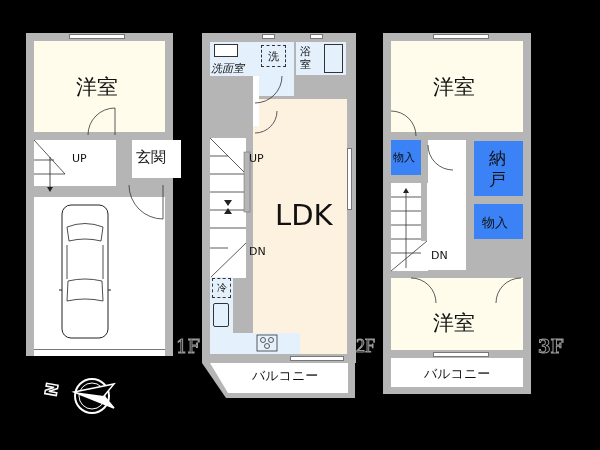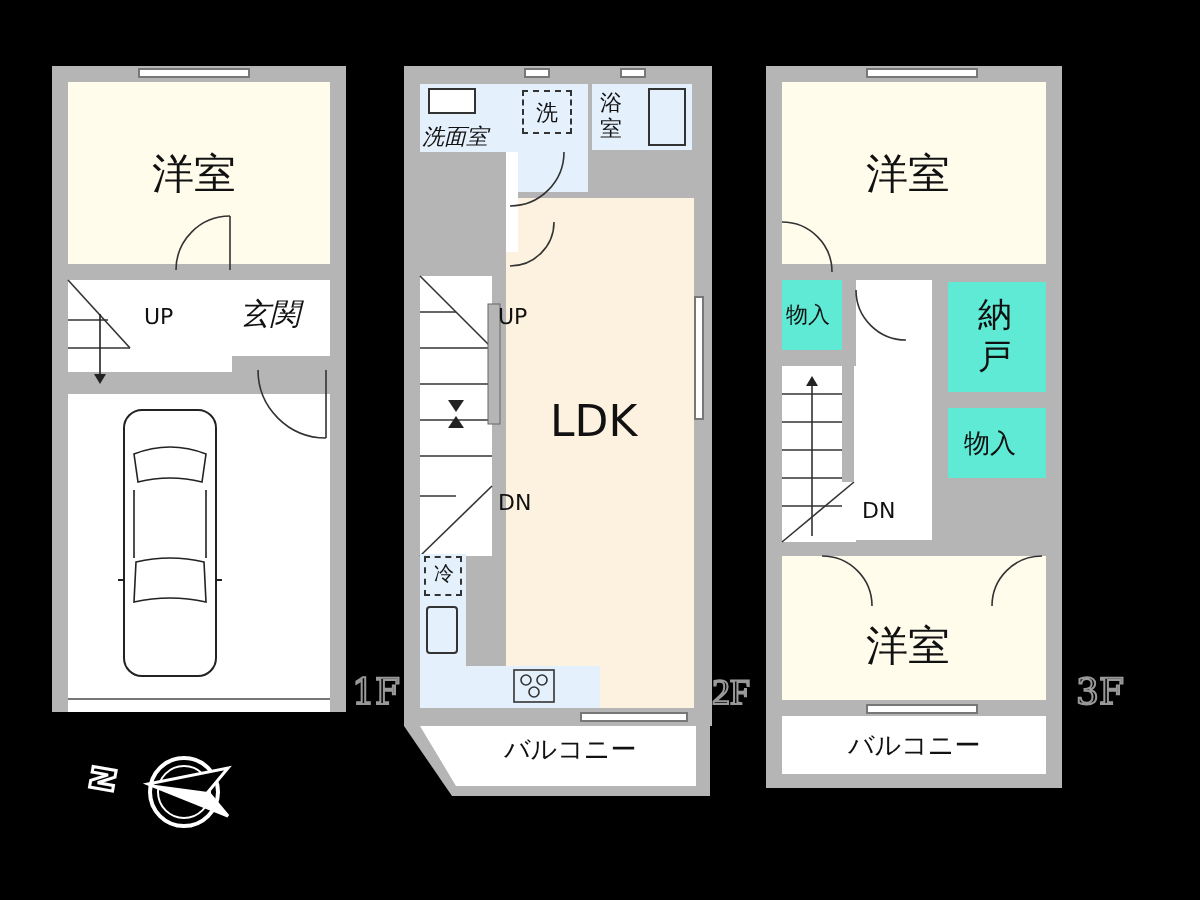--- a/index.html
+++ b/index.html
@@ -3,21 +3,21 @@
 <meta charset="utf-8">
 <style>
   html,body{margin:0;padding:0;background:#000;}
   body{width:600px;height:450px;position:relative;overflow:hidden;font-family:"DejaVu Sans",sans-serif;}
   .abs{position:absolute;box-sizing:border-box;}
   .wall{background:#b5b5b5;}
   .room-yellow{background:#fffcec;}
   .room-ldk{background:#fdf1df;}
   .room-blue{background:#e4f0fb;}
   .room-white{background:#fff;}
-  .room-store{background:#5eead4;}
+  .room-store{background:#3b82f6;}
   .lbl{position:absolute;color:#111;white-space:nowrap;line-height:1;}
   .big{font-size:21px;}
   .mid{font-size:13px;}
   .sm{font-size:11px;}
   .xs{font-size:10px;}
   .floor-tag{position:absolute;color:#000;font-size:18px;-webkit-text-stroke:1px #999;font-family:"DejaVu Serif",serif;}
   svg{position:absolute;overflow:visible;}
 </style>
 </head>
 <body>
@@ -36,21 +36,21 @@
     <line x1="0" y1="0" x2="31" y2="34" stroke="#333" stroke-width="0.8"></line>
     <line x1="0" y1="20" x2="20" y2="20" stroke="#333" stroke-width="0.8"></line>
     <line x1="0" y1="34" x2="31" y2="34" stroke="#333" stroke-width="0.8"></line>
     <line x1="16" y1="17" x2="16" y2="50" stroke="#222" stroke-width="0.8"></line>
     <polygon points="13,47 19,47 16,52" fill="#222"></polygon>
   </svg>
   <div class="abs room-white" style="left:42px;top:107px;width:48px;height:46px;">
     <span class="lbl sm" style="left:4px;top:13px;">UP</span>
   </div>
 
-  <div class="abs room-white" style="left:90px;top:107px;width:49px;height:38px;font-style:italic;">
+  <div class="abs room-white" style="left:106px;top:107px;width:49px;height:38px;">
     <span class="lbl mid" style="left:4px;top:10px;font-size:15px;">玄関</span>
   </div>
 
   <svg style="left:62px;top:75px;" width="30" height="30">
     <path d="M27 0 A 27 27 0 0 0 0 27" fill="none" stroke="#333" stroke-width="0.8"></path>
     <line x1="27" y1="0" x2="27" y2="27" stroke="#333" stroke-width="0.8"></line>
   </svg>
 
   <div class="abs room-white" style="left:8px;top:164px;width:131px;height:152px;"></div>
   <div class="abs" style="left:8px;top:316px;width:131px;height:7px;background:#fff;border-top:1px solid #777;"></div>
@@ -87,21 +87,21 @@
   <div class="abs room-blue" style="left:57px;top:43px;width:35px;height:20px;"></div>
 
   <div class="abs room-blue" style="left:94px;top:9px;width:50px;height:33px;">
     <span class="lbl sm" style="left:4px;top:4px;">浴</span>
     <span class="lbl sm" style="left:4px;top:17px;">室</span>
     <div class="abs" style="left:28px;top:2px;width:19px;height:29px;border:1px solid #333;background:#e4f0fb;"></div>
   </div>
 
 
   <div class="abs room-ldk" style="left:51px;top:66px;width:94px;height:255px;">
-    <span class="lbl" style="left:22px;top:102px;font-size:22px;">LDK</span>
+    <span class="lbl" style="left:22px;top:102px;font-size:29px;">LDK</span>
   </div>
   <div class="abs room-white" style="left:51px;top:43px;width:6px;height:50px;"></div>
   <svg style="left:53px;top:43px;" width="40" height="70">
     <path d="M0 27 A 27 27 0 0 0 27 0" fill="none" stroke="#333" stroke-width="0.8"></path>
     <path d="M0 57 A 22 22 0 0 0 22 35" fill="none" stroke="#333" stroke-width="0.8"></path>
   </svg>
 
   <div class="abs room-white" style="left:145px;top:115px;width:5px;height:62px;border:1px solid #777;"></div>
 
   <div class="abs room-white" style="left:8px;top:105px;width:36px;height:140px;"></div>
@@ -193,21 +193,21 @@
     <path d="M20 0 A 25 25 0 0 1 45 25" fill="none" stroke="#333" stroke-width="0.8"></path>
     <path d="M130 0 A 25 25 0 0 0 105 25" fill="none" stroke="#333" stroke-width="0.8"></path>
   </svg>
   <div class="abs room-white" style="left:50px;top:319px;width:56px;height:5px;border:1px solid #777;"></div>
 </div>
 
 <div class="abs" style="left:383px;top:358px;width:148px;height:36px;background:#b5b5b5;">
   <div class="abs room-white" style="left:8px;top:0;width:132px;height:29px;"></div>
 </div>
 <span class="lbl" style="left:424px;top:367px;font-size:13px;">バルコニー</span>
-<span class="floor-tag" style="left:538px;top:336px;">3F</span>
+<span class="floor-tag" style="left:538px;top:336px;font-weight:bold;">3F</span>
 
 <svg style="left:44px;top:372px;" width="80" height="50">
   <circle cx="48" cy="24" r="17" fill="none" stroke="#fff" stroke-width="2"></circle>
   <circle cx="48" cy="24" r="13" fill="none" stroke="#fff" stroke-width="1"></circle>
   <polygon points="30,20 70,12 60,24 70,36" fill="#000" stroke="#fff" stroke-width="1.5"></polygon>
   <polygon points="30,20 60,24 70,36" fill="#fff"></polygon>
 </svg>
 <span class="abs" style="left:45px;top:380px;color:#000;font-size:16px;font-weight:bold;-webkit-text-stroke:1.5px #fff;transform:rotate(-80deg);">N</span>
 
 </body></html>

